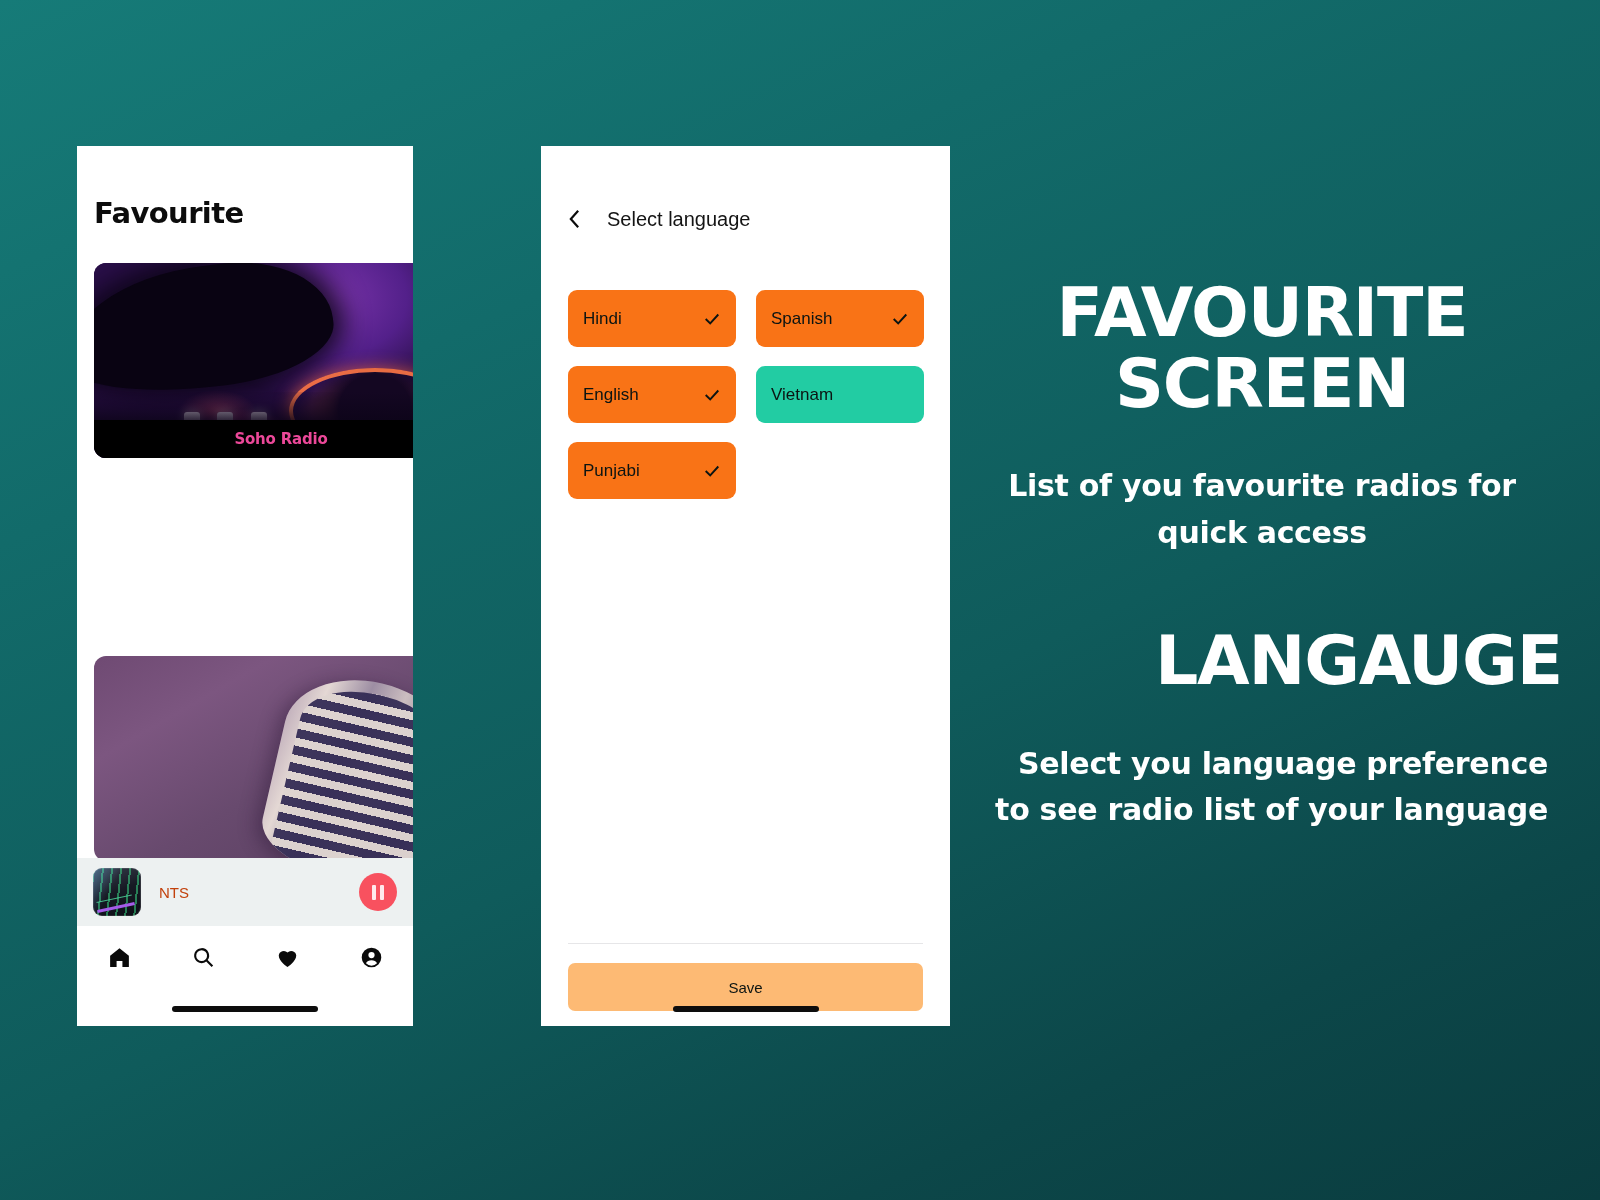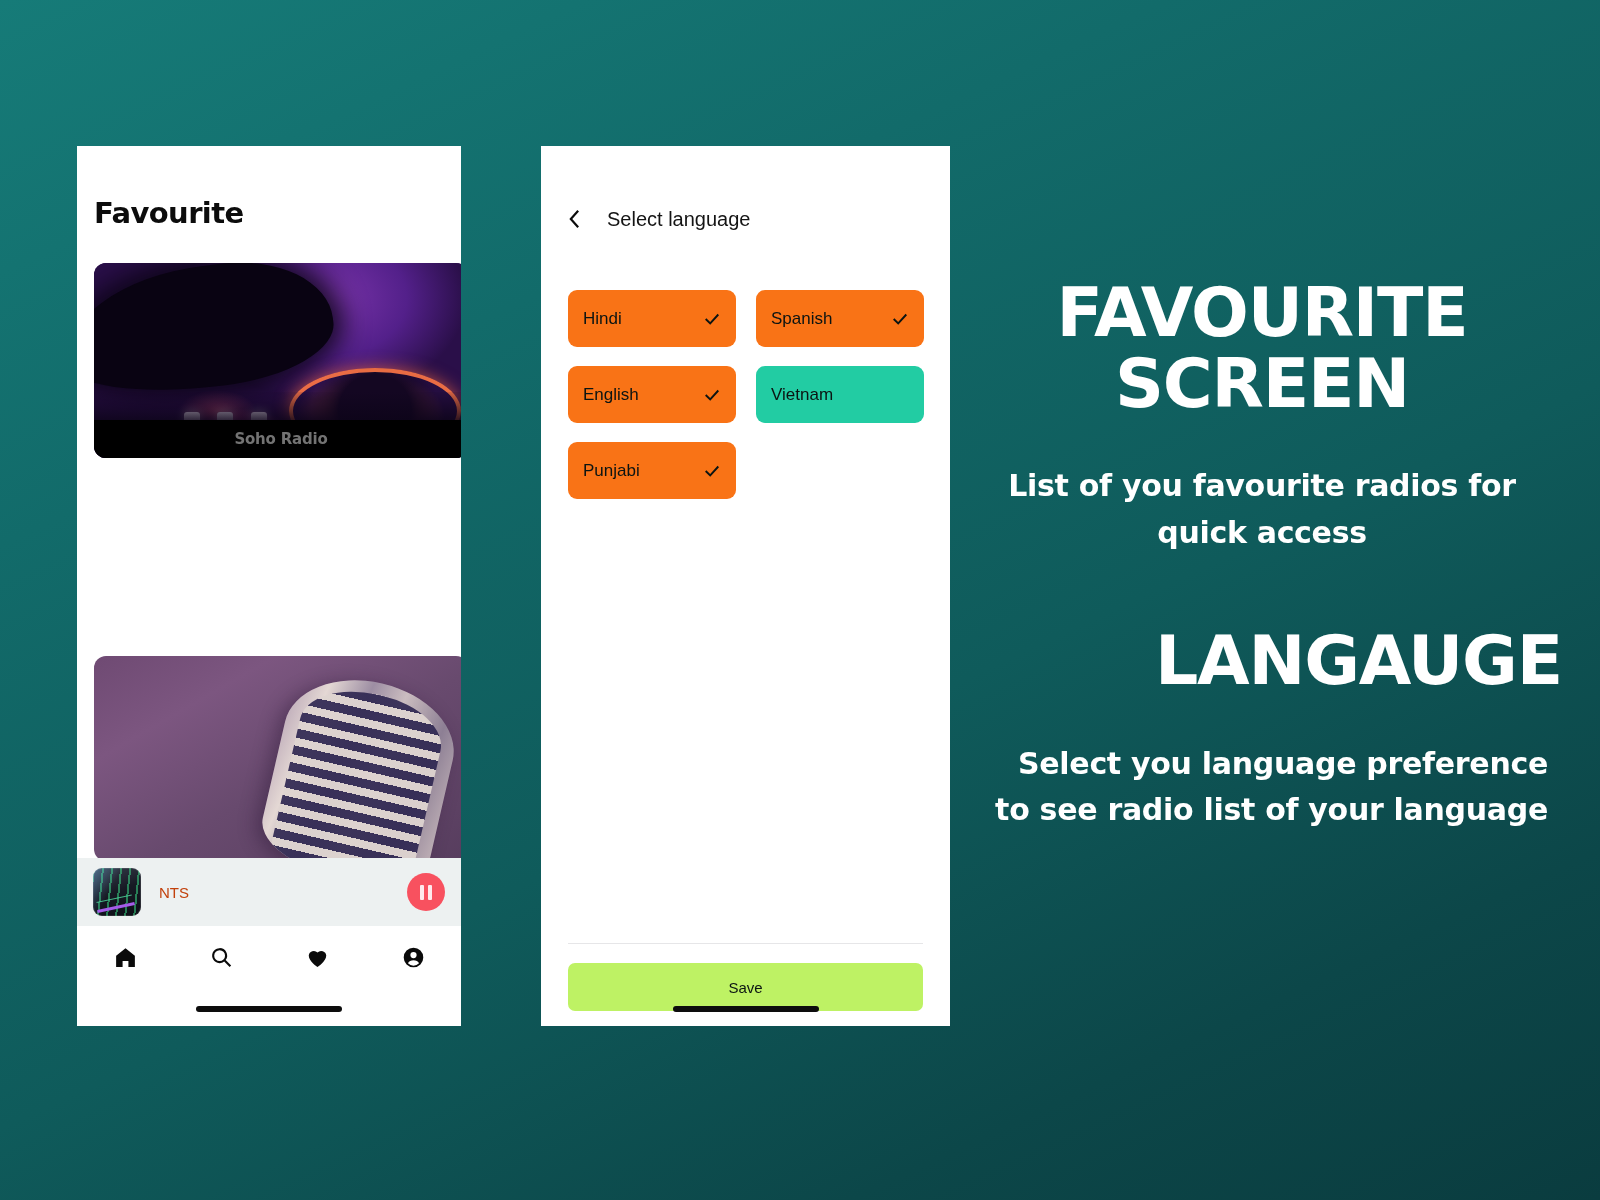--- a/index.html
+++ b/index.html
@@ -12,21 +12,21 @@
     background: linear-gradient(155deg, #167b78 0%, #126b6a 28%, #0f5b5b 58%, #0c4749 82%, #0a3c3f 100%);
     position: relative;
   }
 
   
   .phone {
     position: absolute;
     background: #ffffff;
     overflow: hidden;
   }
-  #phone-fav   { left: 77px;  top: 146px; width: 384px; height: 880px; }
+  #phone-fav   { left: 77px;  top: 146px; width: 336px; height: 880px; }
   #phone-lang  { left: 541px; top: 146px; width: 409px; height: 880px; }
 
   
   .fav-title {
     position: absolute;
     left: 17px; top: 50px;
     font-family: "DejaVu Sans", sans-serif;
     font-size: 29px;
     font-weight: 800;
     letter-spacing: -0.6px;
@@ -111,21 +111,21 @@
       rgba(48,40,82,.92) 0px, rgba(48,40,82,.92) 9px,
       rgba(222,212,208,.95) 9px, rgba(222,212,208,.95) 17px);
     border-radius: 48% 48% 20% 20% / 22% 22% 10% 10%;
   }
 
   .card-caption {
     position: absolute;
     left: 0; right: 0; bottom: 0;
     height: 38px;
     background: #000000;
-    color: #737373;
+    color: #ec4899;
     font-family: "DejaVu Sans", sans-serif;
     font-size: 15px;
     font-weight: 700;
     display: flex; align-items: center; justify-content: center;
     letter-spacing: -0.2px;
   }
 
   
   .mini-player {
     position: absolute;
@@ -256,21 +256,21 @@
     top: 797px;
     height: 1px;
     background: #e6e6e8;
   }
   .save-btn {
     position: absolute;
     left: 27px; right: 27px;
     top: 817px;
     height: 48px;
     border-radius: 7px;
-    background: #bef264;
+    background: #fdba74;
     border: none;
     cursor: pointer;
     font-family: "Liberation Sans", sans-serif;
     font-size: 15px;
     color: #0b1412;
   }
 
   
   .annotations {
     position: absolute;

